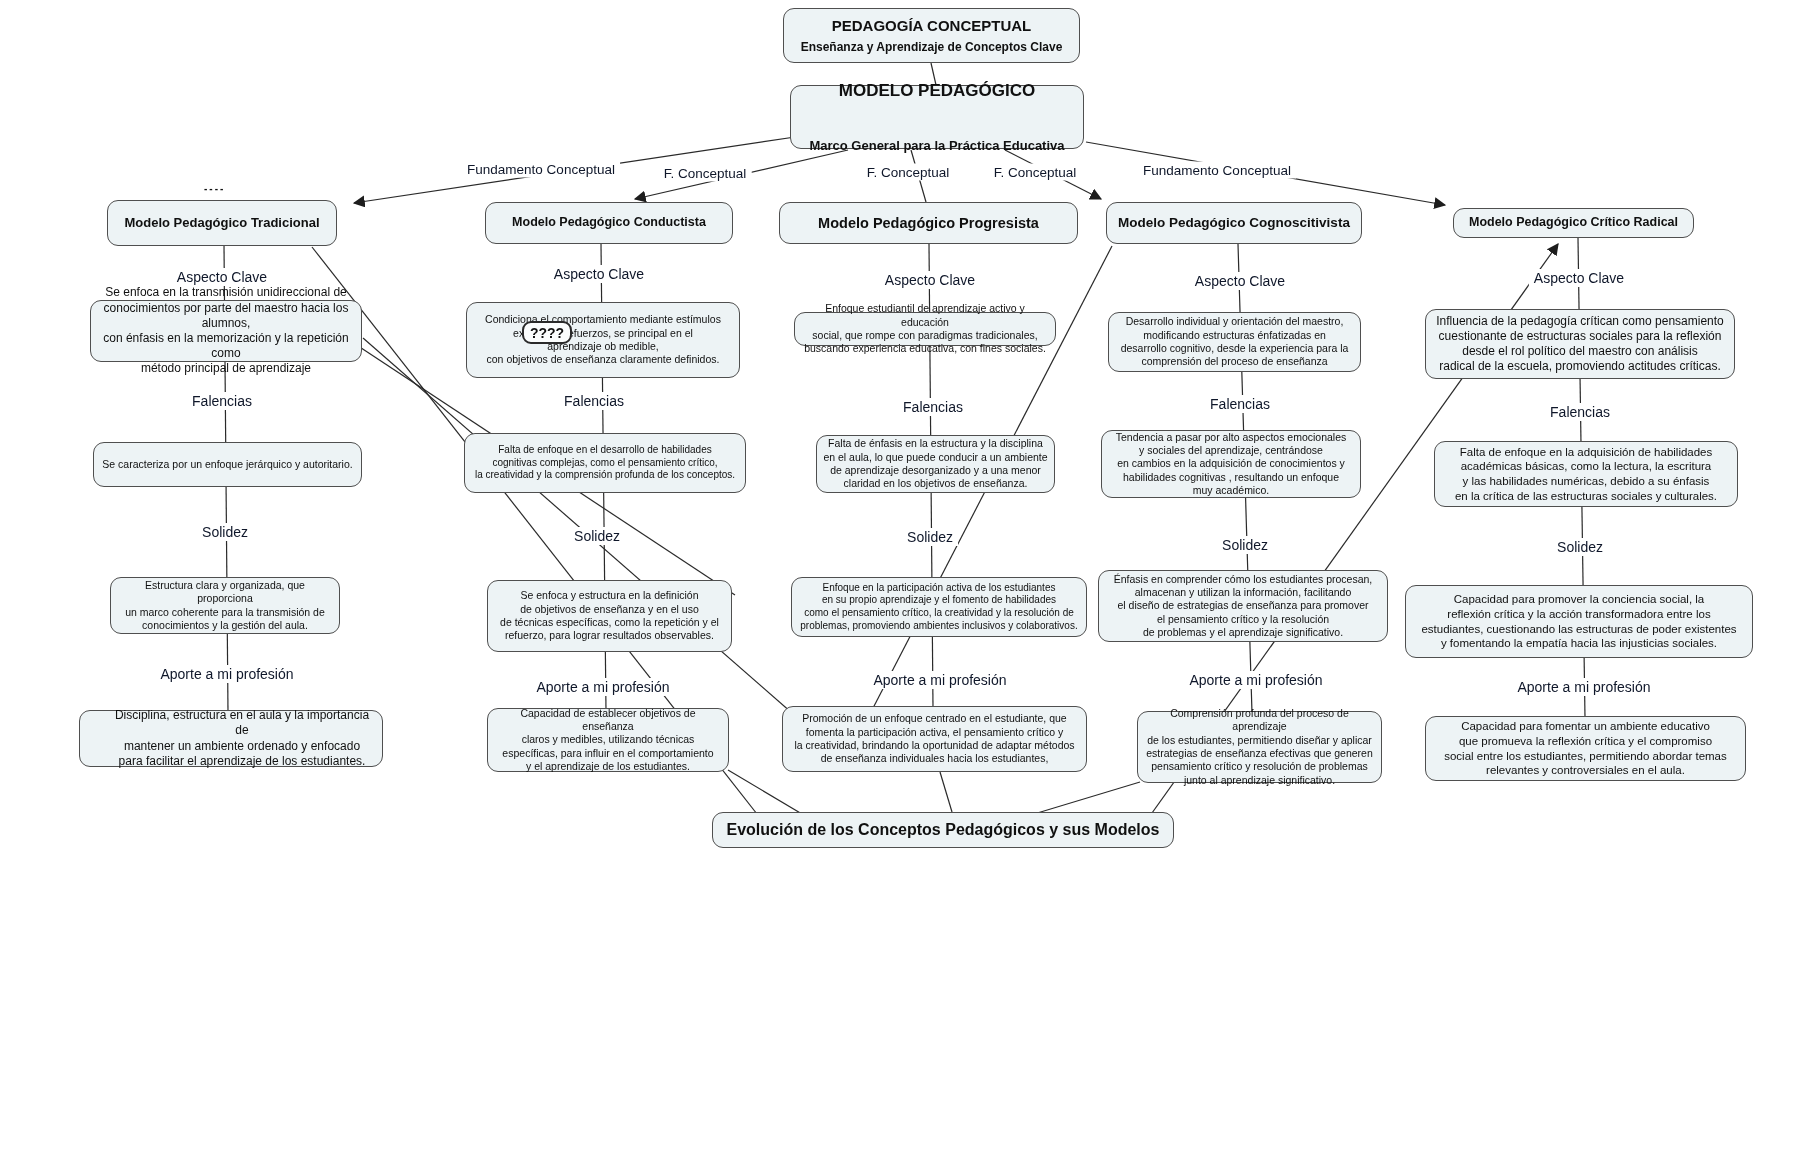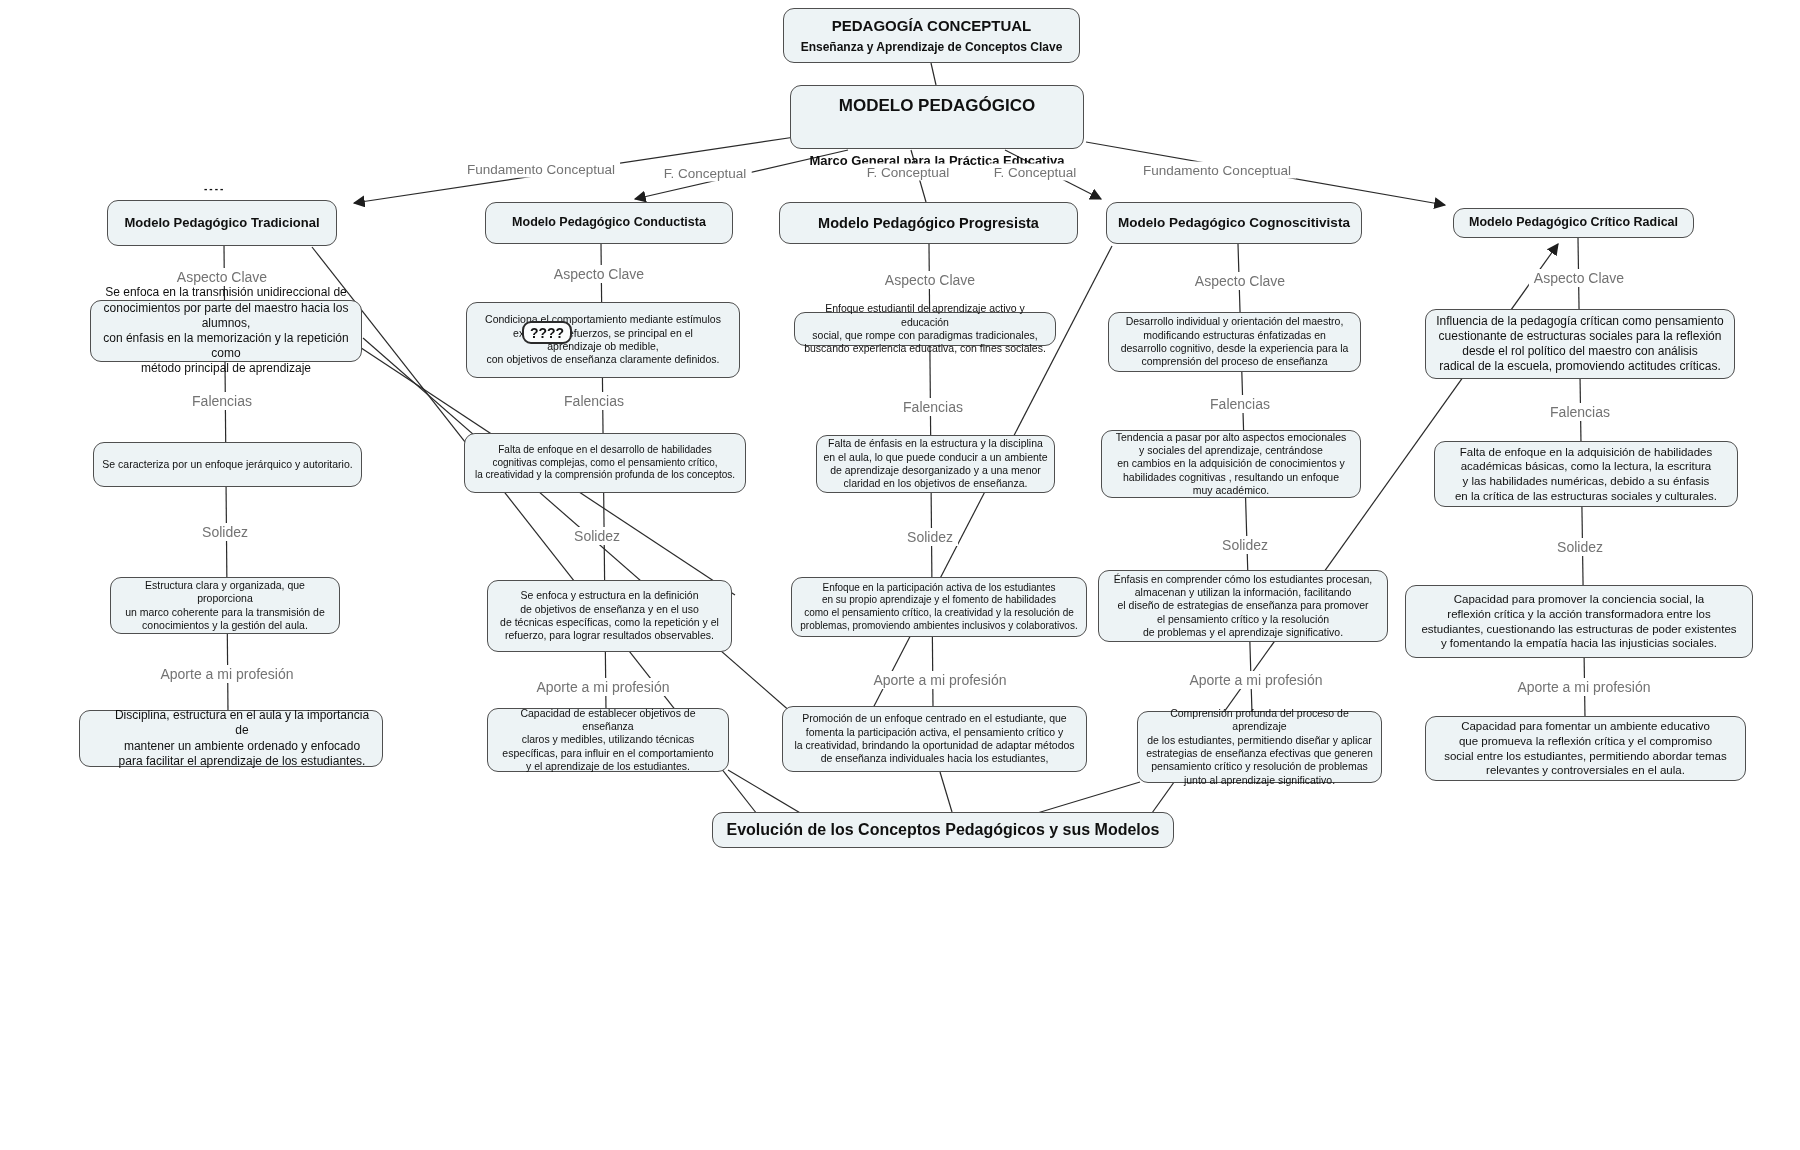--- a/index.html
+++ b/index.html
@@ -15,21 +15,21 @@
     background:#edf3f5;border:1px solid #4f4f4f;border-radius:11px;
     display:flex;flex-direction:column;align-items:center;justify-content:center;
     text-align:center;line-height:1.27;white-space:pre-line;
     padding:4px 6px;color:#101010;
   }
   .node .t{font-weight:bold;white-space:pre-line;}
   .node .s{font-weight:bold;white-space:pre-line;}
   .lbl{
     position:absolute;z-index:3;transform:translate(-50%,-50%);
     background:#ffffff;padding:1px 5px;white-space:nowrap;
-    font-size:14px;color:#737373;
+    font-size:14px;color:#0f172a;
   }
   .linklbl{font-size:13.5px;}
   .badge{
     position:absolute;z-index:4;box-sizing:border-box;
     background:#fbfdfd;border:2px solid #2a2a2a;border-radius:9px;
     display:flex;align-items:center;justify-content:center;
     font-weight:bold;font-size:14px;
   }
   .dashes{
     position:absolute;z-index:3;font-size:10px;font-weight:bold;letter-spacing:2px;color:#111;
@@ -70,21 +70,21 @@
     <line x1="940" y1="772" x2="952" y2="812"></line>
     <line x1="1140" y1="782" x2="1034" y2="814"></line>
   </g>
 </svg>
 
 <div class="node" style="left:783px;top:8px;width:297px;height:55px;justify-content:space-between;padding:7px 6px;">
   <div class="t" style="font-size:15px;">PEDAGOGÍA CONCEPTUAL</div>
   <div class="s" style="font-size:12px;">Enseñanza y Aprendizaje de Conceptos Clave</div>
 </div>
 
-<div class="node" style="left:790px;top:85px;width:294px;height:64px;justify-content:space-between;padding:9px 6px;">
+<div class="node" style="left:790px;top:85px;width:294px;height:64px;padding:9px 6px;">
   <div class="t" style="font-size:17px;">MODELO PEDAGÓGICO</div>
   <div class="s" style="font-size:13px;margin-top:36px;">Marco General para la Práctica Educativa</div>
 </div>
 
 <div class="lbl linklbl" style="left:541px;top:169px;">Fundamento Conceptual</div>
 <div class="lbl linklbl" style="left:705px;top:173px;">F. Conceptual</div>
 <div class="lbl linklbl" style="left:908px;top:172px;">F. Conceptual</div>
 <div class="lbl linklbl" style="left:1035px;top:172px;">F. Conceptual</div>
 <div class="lbl linklbl" style="left:1217px;top:170px;">Fundamento Conceptual</div>
 

